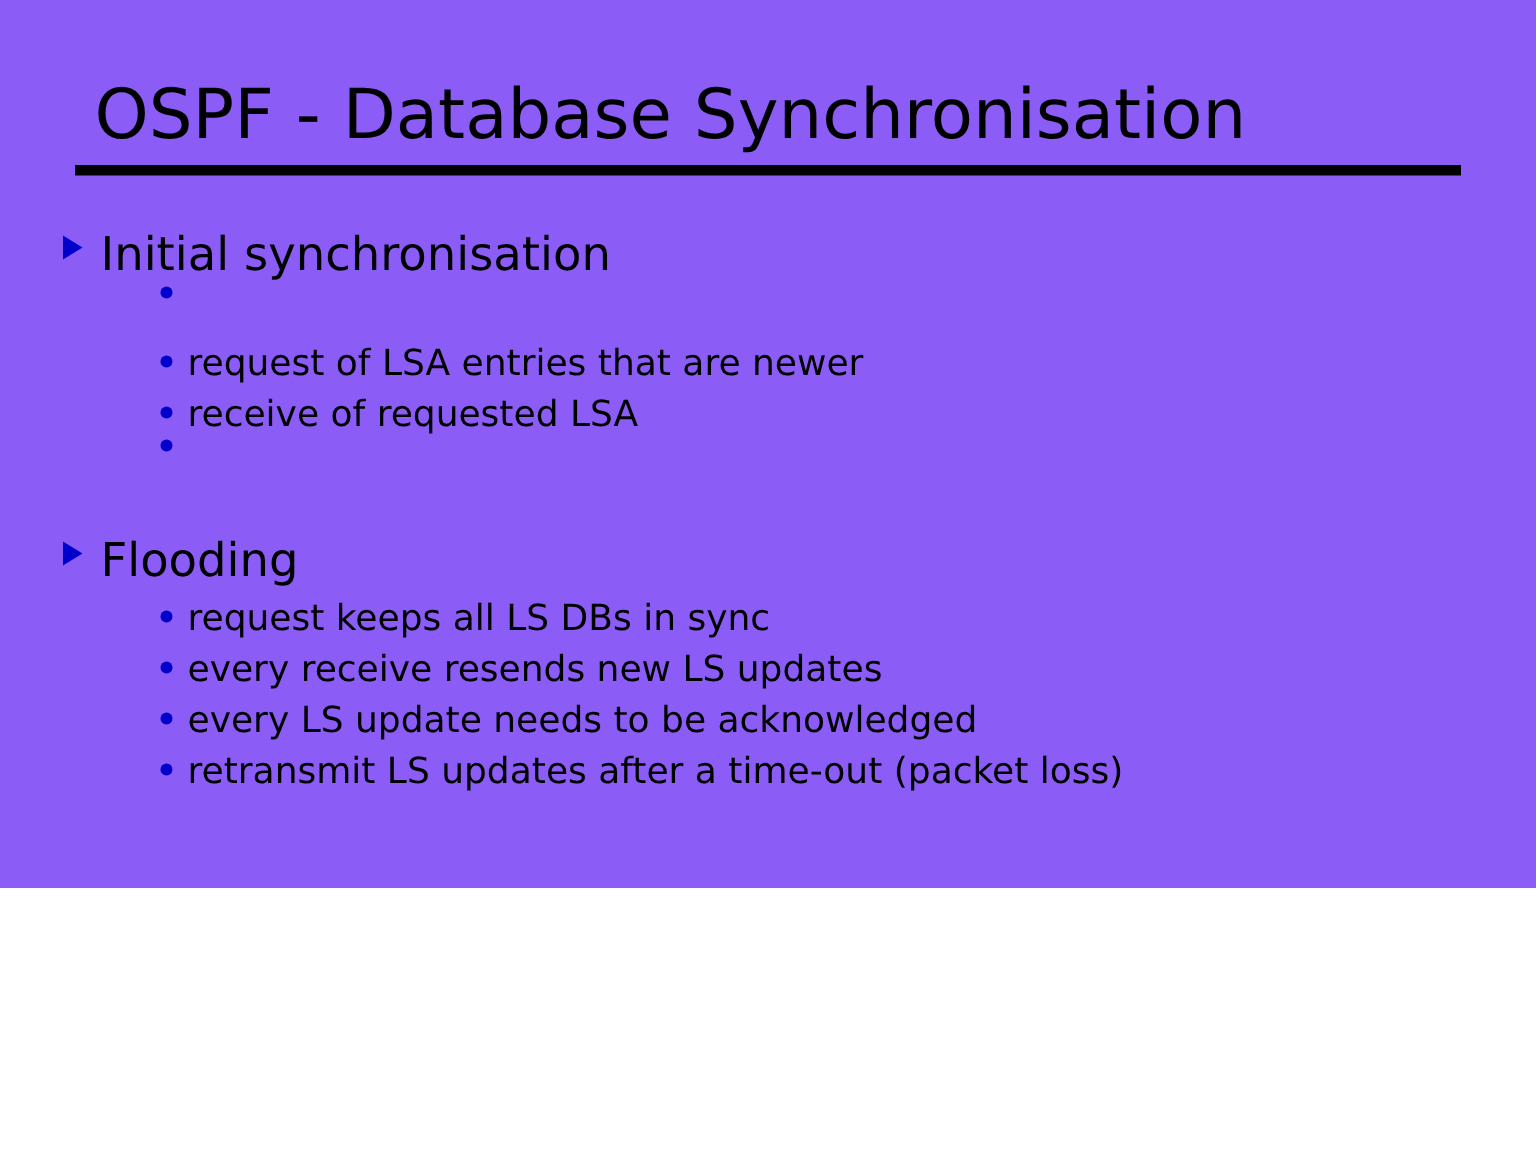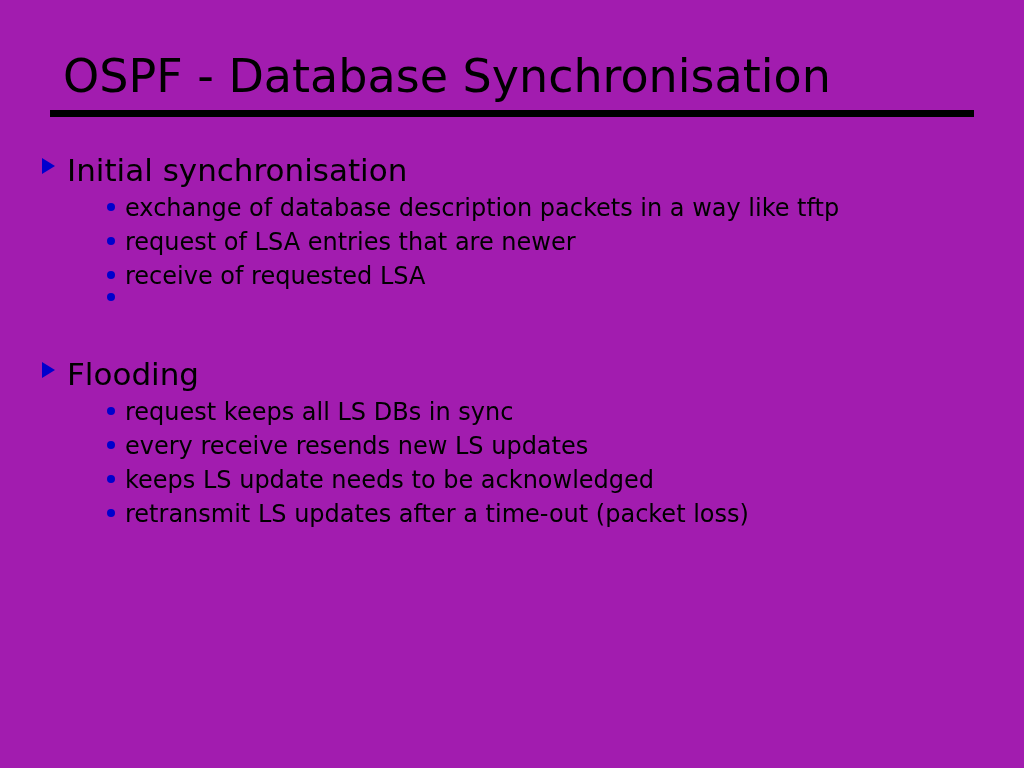--- a/index.html
+++ b/index.html
@@ -8,22 +8,22 @@
     padding: 0;
     background: #ffffff;
   }
   body {
     font-family: "DejaVu Sans", sans-serif;
     color: #000000;
   }
   #slide {
     position: relative;
     width: 1024px;
-    height: 768px;
-    background: #a21caf;
+    height: 592px;
+    background: #8b5cf6;
     overflow: hidden;
   }
 
   
   #title-block {
     position: absolute;
     left: 50px;
     top: 48px;
     width: 924px;
   }
@@ -130,21 +130,20 @@
   <div id="body-block">
 
     <div class="section">
       <div class="l1-row">
         <span class="l1-marker"></span>
         <span class="l1-text">Initial synchronisation</span>
       </div>
       <ul class="l2-list">
         <li class="l2-row">
           <span class="l2-marker"></span>
-          <span class="l2-text">exchange of database description packets in a way like tftp</span>
         </li>
         <li class="l2-row">
           <span class="l2-marker"></span>
           <span class="l2-text">request of LSA entries that are newer</span>
         </li>
         <li class="l2-row">
           <span class="l2-marker"></span>
           <span class="l2-text">receive of requested LSA</span>
         </li>
         <li class="l2-row">
@@ -162,21 +161,21 @@
         <li class="l2-row">
           <span class="l2-marker"></span>
           <span class="l2-text">request keeps all LS DBs in sync</span>
         </li>
         <li class="l2-row">
           <span class="l2-marker"></span>
           <span class="l2-text">every receive resends new LS updates</span>
         </li>
         <li class="l2-row">
           <span class="l2-marker"></span>
-          <span class="l2-text">keeps LS update needs to be acknowledged</span>
+          <span class="l2-text">every LS update needs to be acknowledged</span>
         </li>
         <li class="l2-row">
           <span class="l2-marker"></span>
           <span class="l2-text">retransmit LS updates after a time-out (packet loss)</span>
         </li>
       </ul>
     </div>
 
   </div>
 </div>

